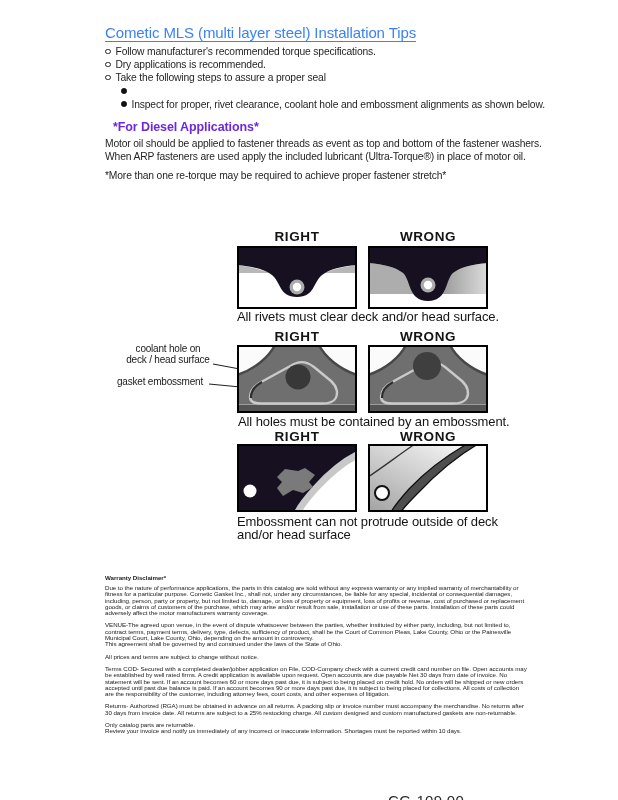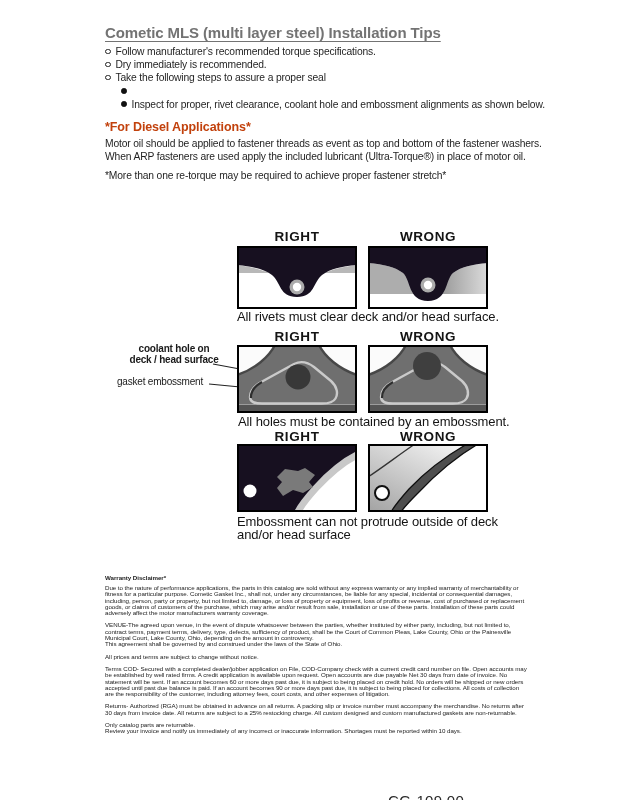--- a/index.html
+++ b/index.html
@@ -3,31 +3,31 @@
 <meta charset="utf-8">
 <style>
   html,body{margin:0;padding:0;background:#ffffff;}
   .page{
     position:relative;width:618px;height:800px;background:#ffffff;overflow:hidden;
     font-family:"Liberation Sans", sans-serif;color:#1f1f1f;
   }
   
   .tips{position:absolute;left:105px;top:24px;width:440px;}
   .page-title{
-    font-size:15px;font-weight:bold;color:#737373;letter-spacing:-0.1px;
+    font-size:15px;font-weight:normal;color:#3b82f6;letter-spacing:-0.1px;
     text-decoration:underline;text-underline-offset:3px;line-height:17px;margin:0 0 4px 0;
   }
   .b-row{line-height:13.2px;font-size:10.3px;letter-spacing:-0.15px;white-space:pre;}
   .b-row.sub{padding-left:16px;}
   .b-dot{display:inline-block;width:3.5px;height:3.5px;border:1px solid #222;border-radius:50%;
     margin-right:5px;vertical-align:1px;}
   .b-dot.filled{background:#111;border-color:#111;}
   
   .diesel{position:absolute;left:105px;top:119px;width:470px;}
-  .diesel-heading{font-size:12.5px;font-weight:bold;color:#c2410c;line-height:16px;margin:0 0 3px 0;letter-spacing:-0.1px;}
+  .diesel-heading{font-size:12.5px;font-weight:bold;color:#6d28d9;line-height:16px;margin:0 0 3px 8px;letter-spacing:-0.1px;}
   .diesel p{font-size:10.3px;line-height:12.9px;letter-spacing:-0.15px;margin:0 0 6px 0;white-space:pre;}
   
   .dg-label{position:absolute;width:120px;text-align:center;font-size:13.5px;font-weight:bold;
     color:#141414;letter-spacing:0.6px;line-height:14px;}
   .dg-box{position:absolute;width:120px;display:block;}
   .dg-box svg{display:block;}
   .dg-caption{position:absolute;font-size:13px;letter-spacing:-0.1px;color:#141414;line-height:12.5px;white-space:pre-line;}
   .ann{position:absolute;font-size:10px;line-height:10.8px;letter-spacing:-0.2px;color:#1a1a1a;
     text-align:center;white-space:pre-line;}
   .pointer-lines{position:absolute;left:205px;top:353px;}
@@ -39,21 +39,21 @@
   .footer-code{position:absolute;left:388px;top:792px;font-size:15px;letter-spacing:0.3px;color:#2a2a2a;}
 </style>
 </head>
 <body>
 
 <div class="page">
 
   <div class="tips">
     <h1 class="page-title">Cometic MLS (multi layer steel) Installation Tips</h1>
     <div class="b-row"><span class="b-dot"></span><span>Follow manufacturer's recommended torque specifications.</span></div>
-    <div class="b-row"><span class="b-dot"></span><span>Dry immediately is recommended.</span></div>
+    <div class="b-row"><span class="b-dot"></span><span>Dry applications is recommended.</span></div>
     <div class="b-row"><span class="b-dot"></span><span>Take the following steps to assure a proper seal</span></div>
     <div class="b-row sub"><span class="b-dot filled"></span></div>
     <div class="b-row sub"><span class="b-dot filled"></span><span>Inspect for proper, rivet clearance, coolant hole and embossment alignments as shown below.</span></div>
   </div>
 
   <div class="diesel">
     <div class="diesel-heading">*For Diesel Applications*</div>
     <p>Motor oil should be applied to fastener threads as event as top and bottom of the fastener washers.
 When ARP fasteners are used apply the included lubricant (Ultra-Torque®) in place of motor oil.</p>
     <p>*More than one re-torque may be required to achieve proper fastener stretch*</p>
@@ -90,21 +90,21 @@
       <circle cx="60" cy="39" r="4.2" fill="#ffffff"></circle>
       <rect x="1" y="1" width="118" height="61" fill="none" stroke="#000" stroke-width="2"></rect>
     </svg>
   </div>
 
   <div class="dg-caption" style="left:237px;top:311px;">All rivets must clear deck and/or head surface.</div>
 
   <div class="dg-label" style="left:237px;top:330px;">RIGHT</div>
   <div class="dg-label" style="left:368px;top:330px;">WRONG</div>
 
-  <div class="ann" style="left:99px;top:344px;width:150px;font-weight:bold;">coolant hole on
+  <div class="ann" style="left:93px;top:344px;width:150px;">coolant hole on
 deck / head surface</div>
   <div class="ann" style="left:85px;top:377px;width:150px;">gasket embossment</div>
 
   <svg class="pointer-lines" width="100" height="42" viewBox="0 0 100 42">
     <line x1="8" y1="11" x2="88" y2="26" stroke="#222" stroke-width="1.1"></line>
     <line x1="4" y1="31" x2="57" y2="36" stroke="#222" stroke-width="1.1"></line>
   </svg>
 
   <div class="dg-box" style="left:237px;top:345px;">
     <svg width="120" height="68" viewBox="0 0 120 68">

